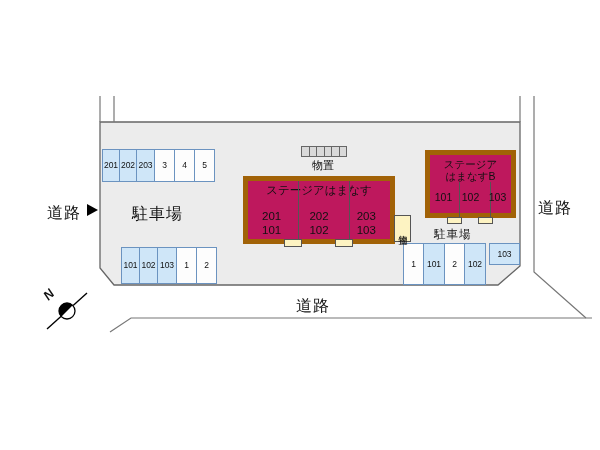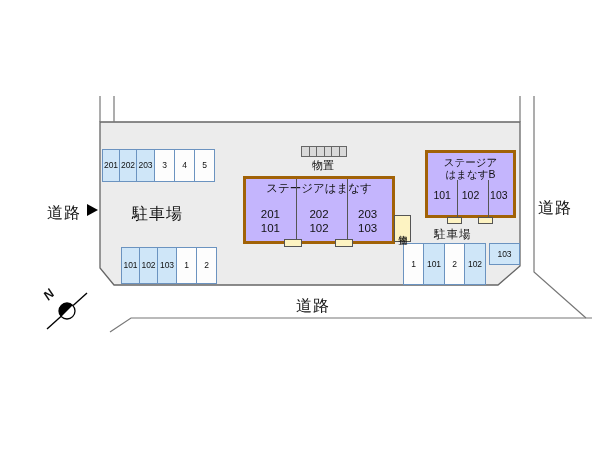--- a/index.html
+++ b/index.html
@@ -14,21 +14,21 @@
   .arrow{position:absolute;left:87px;top:204px;width:0;height:0;
     border-top:6px solid transparent;border-bottom:6px solid transparent;border-left:11px solid #000;}
   .prow{position:absolute;display:flex;}
   .pcell{box-sizing:border-box;border:1px solid #6b93c0;display:flex;align-items:center;justify-content:center;
     font-size:8.5px;margin-left:-1px;line-height:1;}
   .pcell:first-child{margin-left:0;}
   .pcell.blue{background:#cfe6f8;}
   .pcell.white{background:#fdfdfd;}
   .cell103{position:absolute;left:489px;top:243px;width:31px;height:22px;box-sizing:border-box;
     border:1px solid #6b93c0;background:#cfe6f8;display:flex;align-items:center;justify-content:center;font-size:8.5px;}
-  .bldg{position:absolute;background:#c4b5fd;border:3px solid #a16207;box-sizing:border-box;}
+  .bldg{position:absolute;background:#be185d;border:5px solid #a16207;box-sizing:border-box;}
   .tab{position:absolute;background:#fdf3c2;border:1px solid #555;box-sizing:border-box;}
   .divider{position:absolute;width:0;border-left:1px solid #555;}
   .btitle{text-align:center;font-size:11.5px;line-height:13px;margin-top:3px;white-space:nowrap;}
   .units{position:absolute;left:0;width:100%;display:flex;text-align:center;}
   .unit{flex:1;font-size:11.5px;line-height:14px;}
   .annex{position:absolute;left:394px;top:215px;width:17px;height:27px;box-sizing:border-box;
     background:#fdf3c2;border:1px solid #555;display:flex;align-items:center;justify-content:center;}
   .annex span{writing-mode:vertical-rl;font-size:9px;line-height:1;letter-spacing:1px;}
   .shedrow{position:absolute;left:301px;top:146px;width:46px;height:11px;background:#d9d9d9;
     border:1px solid #666;box-sizing:border-box;display:flex;}

